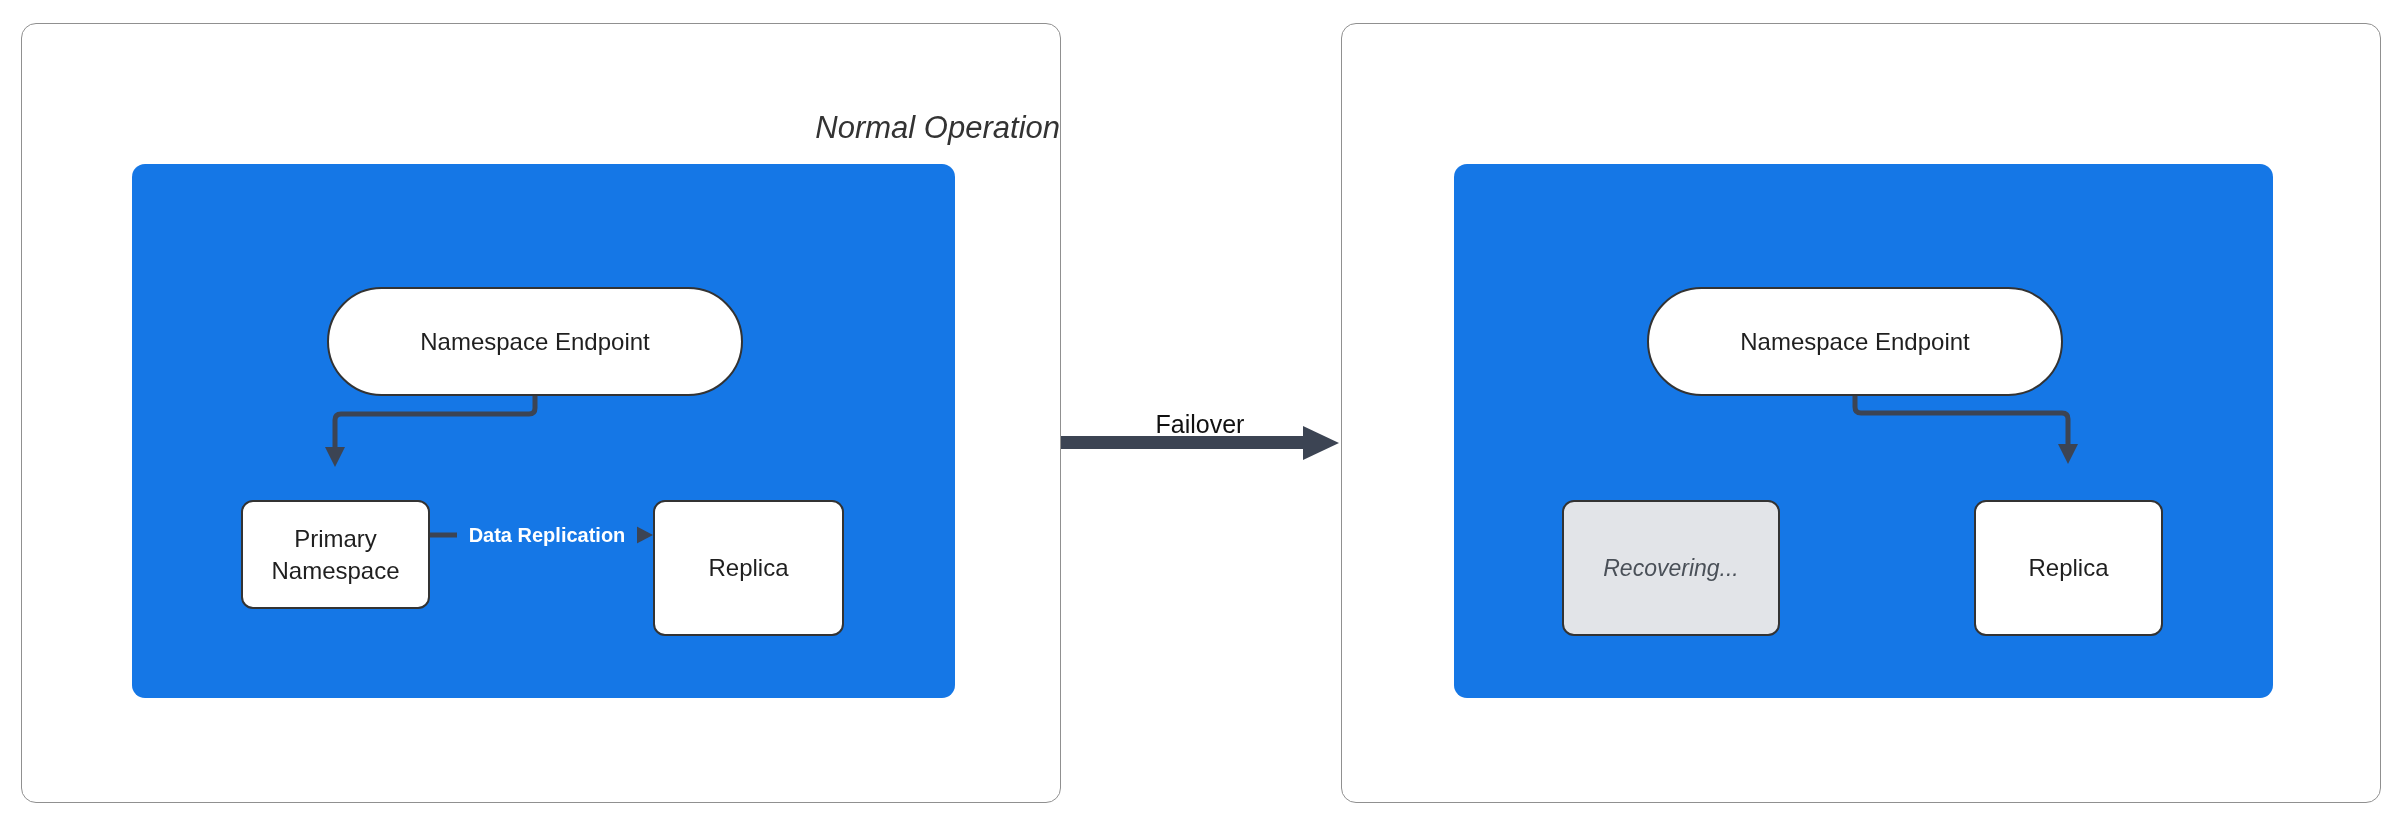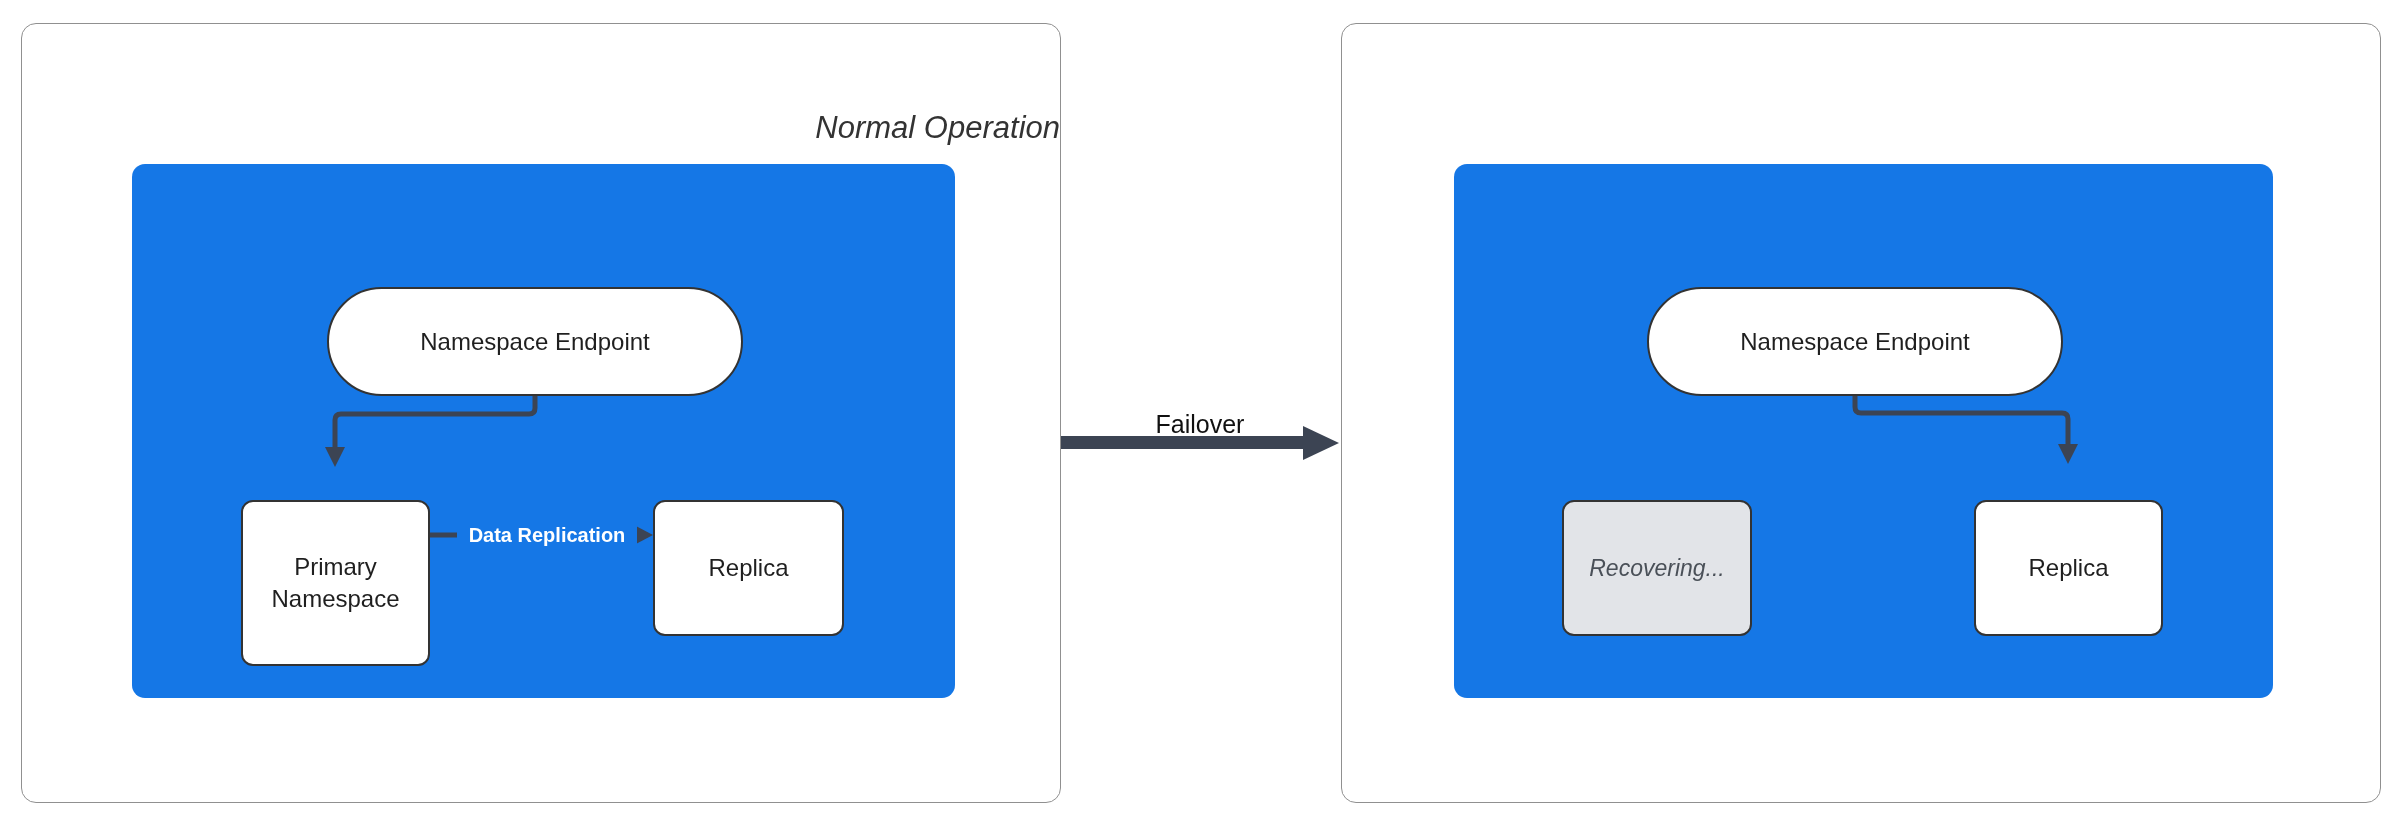--- a/index.html
+++ b/index.html
@@ -56,21 +56,21 @@
         <polygon class="edge-head" points="193,283 213,283 203,303"></polygon>
         <path class="edge-line" d="M298,371 H503"></path>
         <polygon class="edge-head" points="502,361 502,381 521,371"></polygon>
         <rect class="edge-label-bg" x="325" y="355" width="180" height="32"></rect>
         <text class="edge-label" x="415" y="378">Data Replication</text>
       </svg>
 
       <div class="node stadium" style="left:195px;top:90px;width:416px;height:109px;">
         <span>Namespace Endpoint</span>
       </div>
-      <div class="node rect" style="left:109px;top:303px;width:189px;height:166px;justify-content:center;">
+      <div class="node rect" style="left:109px;top:303px;width:189px;height:109px;justify-content:center;">
         <span>Primary Namespace</span>
       </div>
       <div class="node rect" style="left:521px;top:303px;width:191px;height:136px;">
         <span>Replica</span>
       </div>
     </div>
   </div>
 
   <div class="failover-label">Failover</div>
   <div class="failover-bar"></div>
@@ -80,21 +80,21 @@
 
     <div class="cluster" id="cluster-right">
       <svg class="edges" viewBox="0 0 819 534">
         <path class="edge-line" d="M401,199 V243 Q401,249 407,249 H608 Q614,249 614,255 V282"></path>
         <polygon class="edge-head" points="604,280 624,280 614,300"></polygon>
       </svg>
 
       <div class="node stadium" style="left:193px;top:90px;width:416px;height:109px;">
         <span>Namespace Endpoint</span>
       </div>
-      <div class="node rect gray" style="left:108px;top:303px;width:190px;height:136px;">
+      <div class="node rect gray" style="left:108px;top:303px;width:218px;height:136px;">
         <span>Recovering...</span>
       </div>
       <div class="node rect" style="left:520px;top:303px;width:189px;height:136px;">
         <span>Replica</span>
       </div>
     </div>
   </div>
 
 </div>
 

